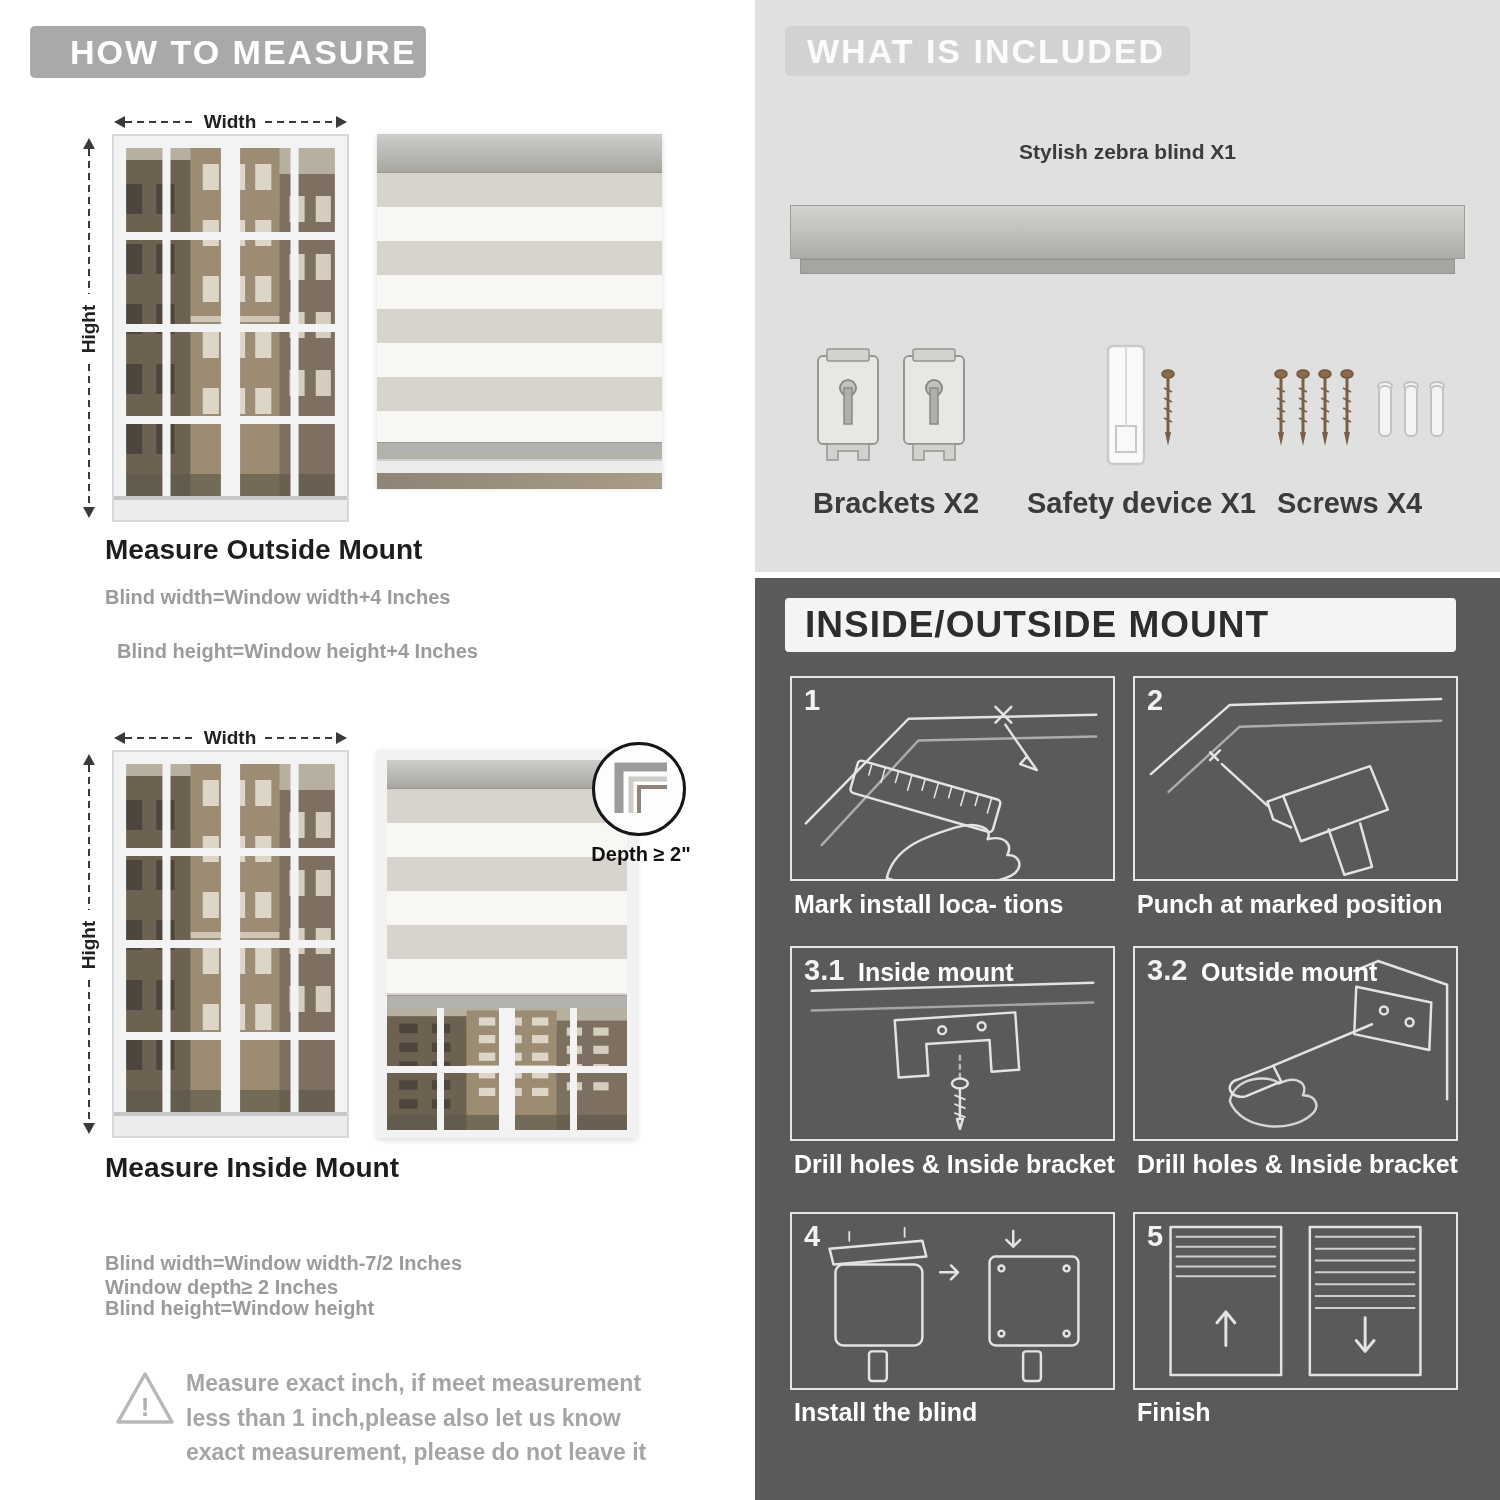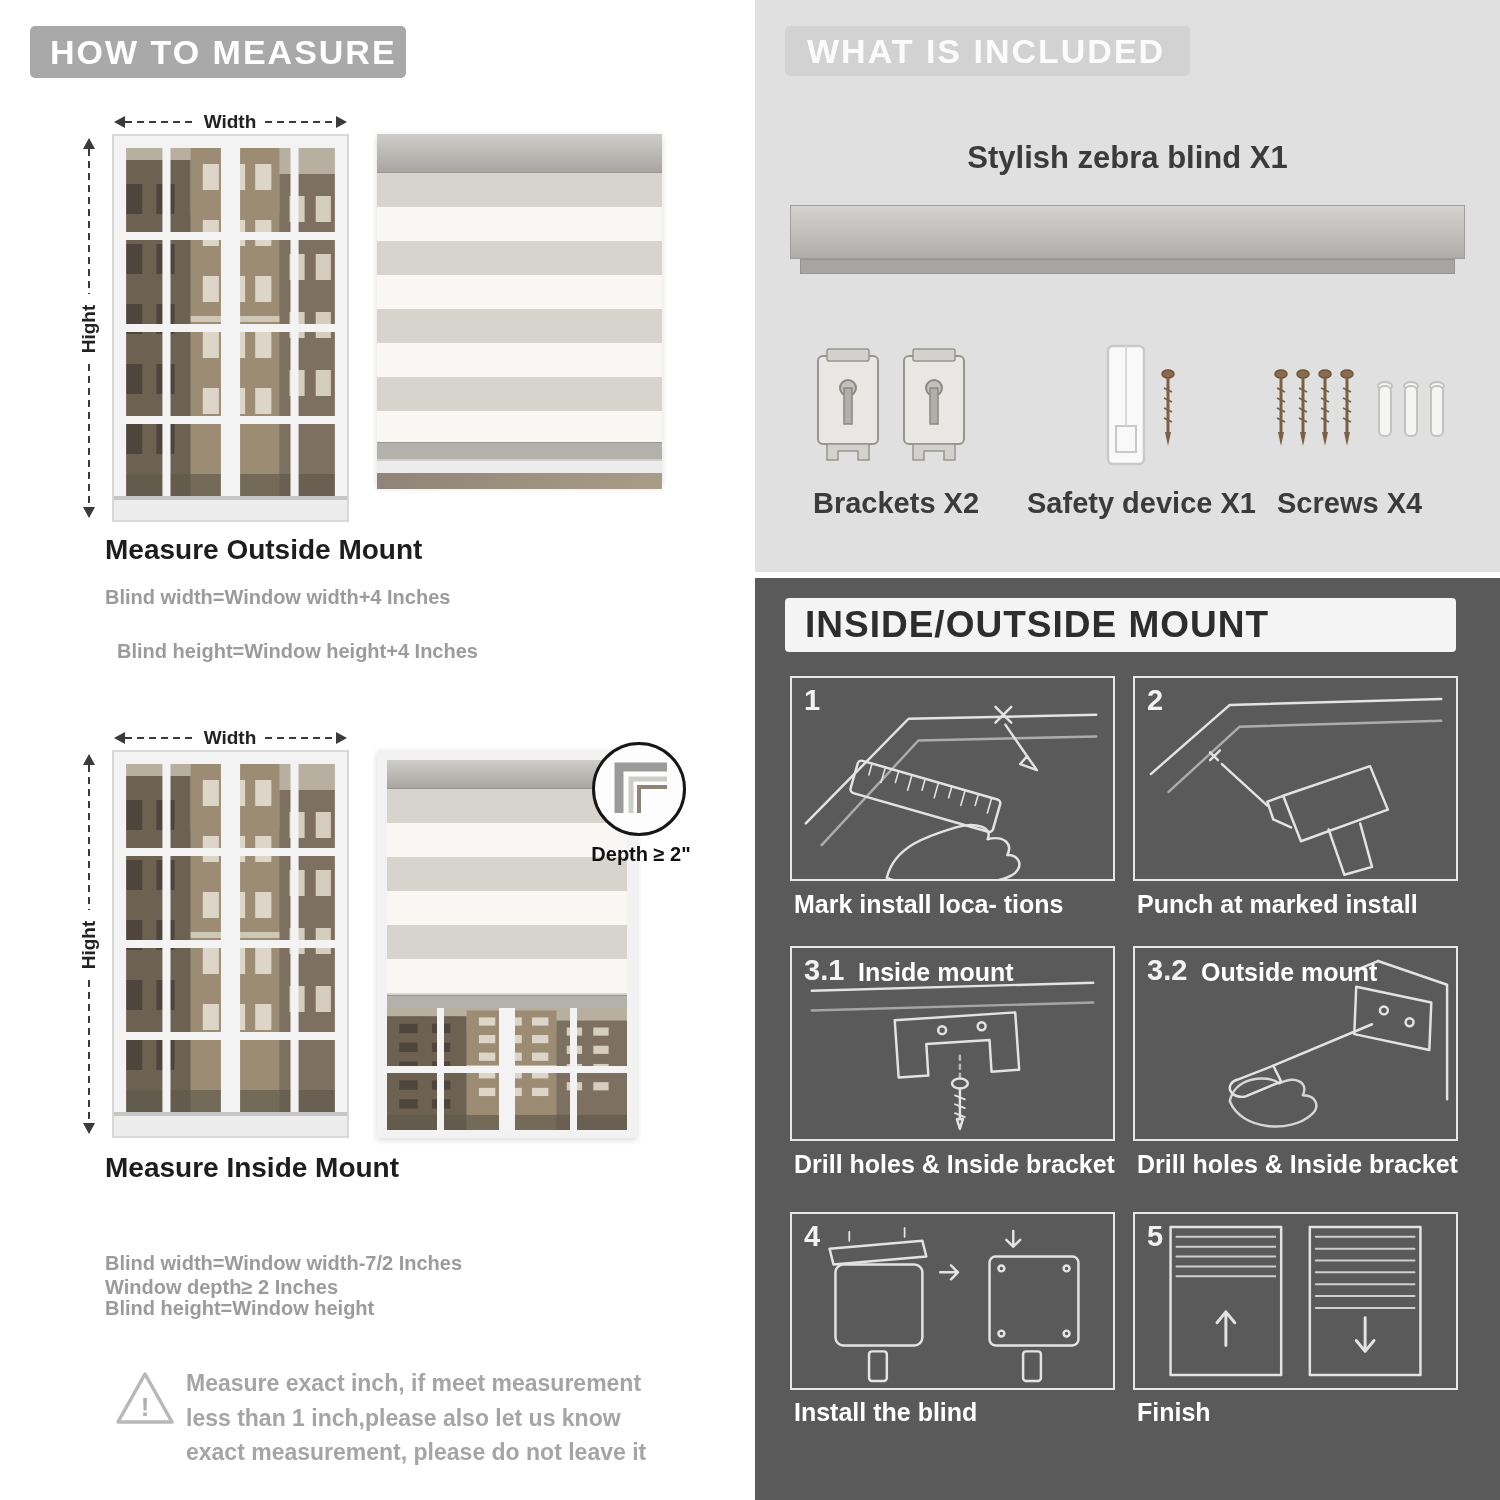--- a/index.html
+++ b/index.html
@@ -3,21 +3,21 @@
 <meta charset="utf-8">
 <style>
   html,body{margin:0;padding:0;background:#fff;}
   #canvas{position:relative;width:1500px;height:1500px;overflow:hidden;background:#ffffff;
           font-family:"Liberation Sans",sans-serif;}
   .abs{position:absolute;}
 
   
   .badge-how{position:absolute;left:30px;top:26px;width:356px;height:52px;background:#a9a9a9;
              border-radius:5px;color:#ffffff;font-size:34px;font-weight:bold;line-height:52px;
-             padding-left:20px;letter-spacing:2px;}
+             padding-left:40px;letter-spacing:2px;}
   .dash{stroke:#3a3a3a;stroke-width:2;stroke-dasharray:7 5;}
   .arrow-label{font-family:"Liberation Sans",sans-serif;font-size:19px;font-weight:bold;fill:#222;text-anchor:middle;}
   .measure-heading{position:absolute;font-size:28px;font-weight:bold;color:#1d1d1d;}
   .measure-line{position:absolute;font-size:20px;font-weight:bold;color:#9b9b9b;}
 
   .blind{position:absolute;box-shadow:0 2px 6px rgba(0,0,0,.15);}
   .rail{height:38px;background:linear-gradient(180deg,#cfcdc9,#a8a6a1);border-bottom:1px solid #98968f;}
   .zbody{background:repeating-linear-gradient(180deg,#d7d4ce 0px,#d7d4ce 34px,#f8f7f4 34px,#f8f7f4 68px);}
   .zbottom{height:16px;background:#b3b1ac;border-top:1px solid #9a9894;}
   .sill{height:12px;background:#ececec;border-top:2px solid #cfcfcf;}
@@ -31,21 +31,21 @@
   .depth-label{position:absolute;font-size:20px;font-weight:bold;color:#111;text-align:center;}
 
   .warning-text{position:absolute;font-size:23px;font-weight:bold;color:#a5a5a5;line-height:1.5;}
 
   
   .panel-light{position:absolute;left:755px;top:0;width:745px;height:572px;background:#e0e0e0;}
   .badge-included{position:absolute;left:30px;top:26px;width:383px;height:50px;background:#d2d2d2;
                   border-radius:5px;color:#fbfbfb;font-size:34px;font-weight:bold;line-height:50px;
                   padding-left:22px;letter-spacing:2px;}
   .included-title{position:absolute;left:0;top:140px;width:100%;text-align:center;
-                  font-size:31px;font-weight:bold;color:#3b3b3b;}
+                  font-size:21px;font-weight:bold;color:#3b3b3b;}
   .rail-main{position:absolute;left:35px;top:205px;width:675px;height:54px;
              background:linear-gradient(180deg,#d4d3cf 0%,#c3c2be 45%,#aeaca8 100%);
              border:1px solid #9f9e9a;box-sizing:border-box;}
   .rail-lip{position:absolute;left:45px;top:259px;width:655px;height:15px;background:#a7a5a1;
             border:1px solid #96948f;box-sizing:border-box;}
   .item-label{position:absolute;top:487px;font-size:29px;font-weight:bold;color:#3b3b3b;}
 
   .panel-dark{position:absolute;left:755px;top:578px;width:745px;height:922px;background:#5a5a5a;}
   .badge-mount{position:absolute;left:30px;top:20px;width:671px;height:54px;background:#f4f4f4;
                border-radius:4px;color:#2d2d2d;font-size:37px;font-weight:bold;line-height:54px;
@@ -309,21 +309,21 @@
       <svg class="art" viewBox="0 0 325 201">
         <path class="ln" d="M16 96 L96 26 L310 20"></path>
         <path class="ln" style="opacity:.6" d="M34 114 L106 48 L310 42"></path>
         <path class="ln" d="M150 118 L238 88 L256 132 L168 164 Z"></path>
         <path class="ln" d="M196 152 L212 198 L240 190 L228 146"></path>
         <path class="ln" d="M150 118 L134 124 L140 142 L158 150"></path>
         <path class="ln" d="M134 128 L88 86"></path>
         <path class="ln" d="M84 82 l-8 -8 M86 72 l-10 10"></path>
       </svg>
     </div>
-    <div class="step-cap" style="left:378px;top:312px">Punch at  marked install</div>
+    <div class="step-cap" style="left:378px;top:312px">Punch at  marked position</div>
 
     <div class="step-box" style="left:35px;top:368px;height:195px">
       <span class="step-num">3.1</span>
       <span class="step-title">Inside mount</span>
       <svg class="art" viewBox="0 0 325 191">
         <path class="ln" d="M20 42 L305 34"></path>
         <path class="ln" style="opacity:.55" d="M20 62 L305 54"></path>
         <path class="ln" d="M104 72 L226 64 L230 122 L202 124 L200 92 L136 96 L138 128 L108 130 Z"></path>
         <circle class="ln" cx="152" cy="82" r="4"></circle>
         <circle class="ln" cx="192" cy="78" r="4"></circle>

